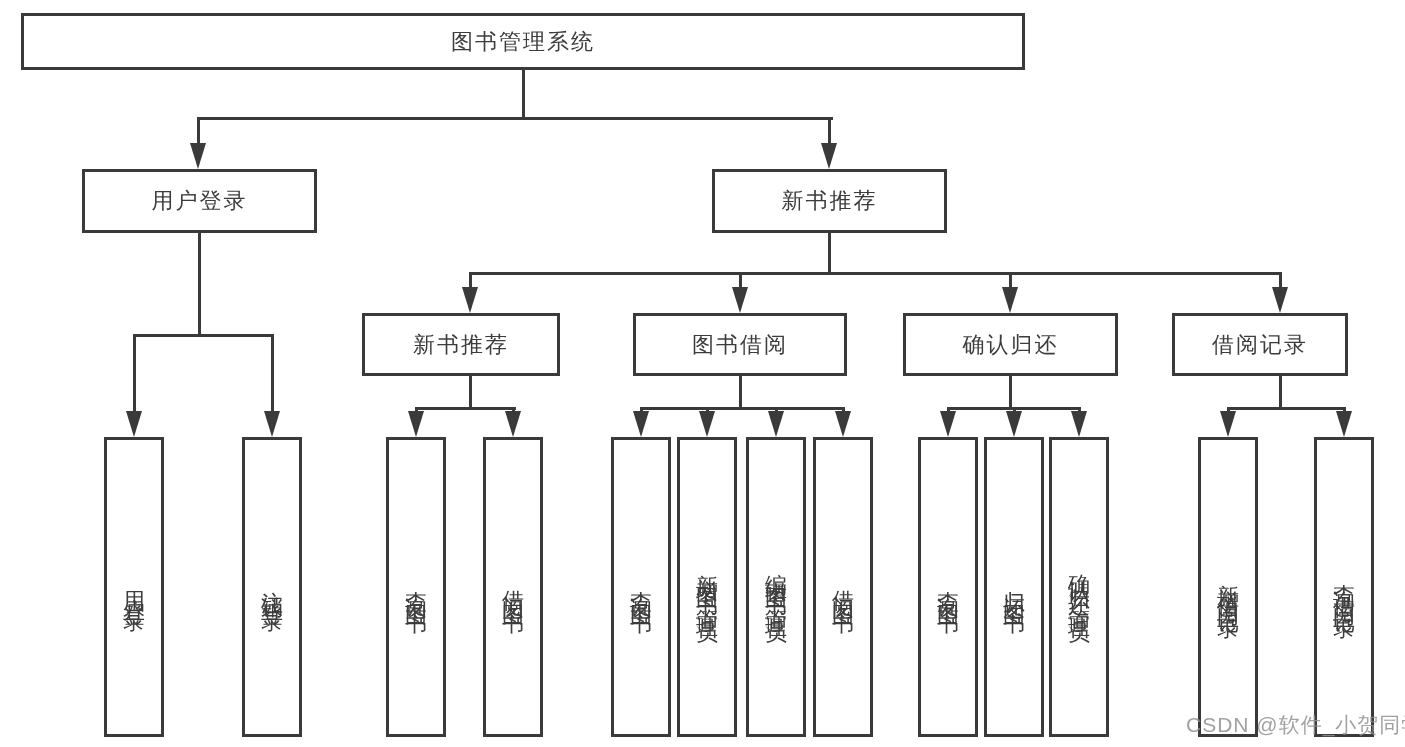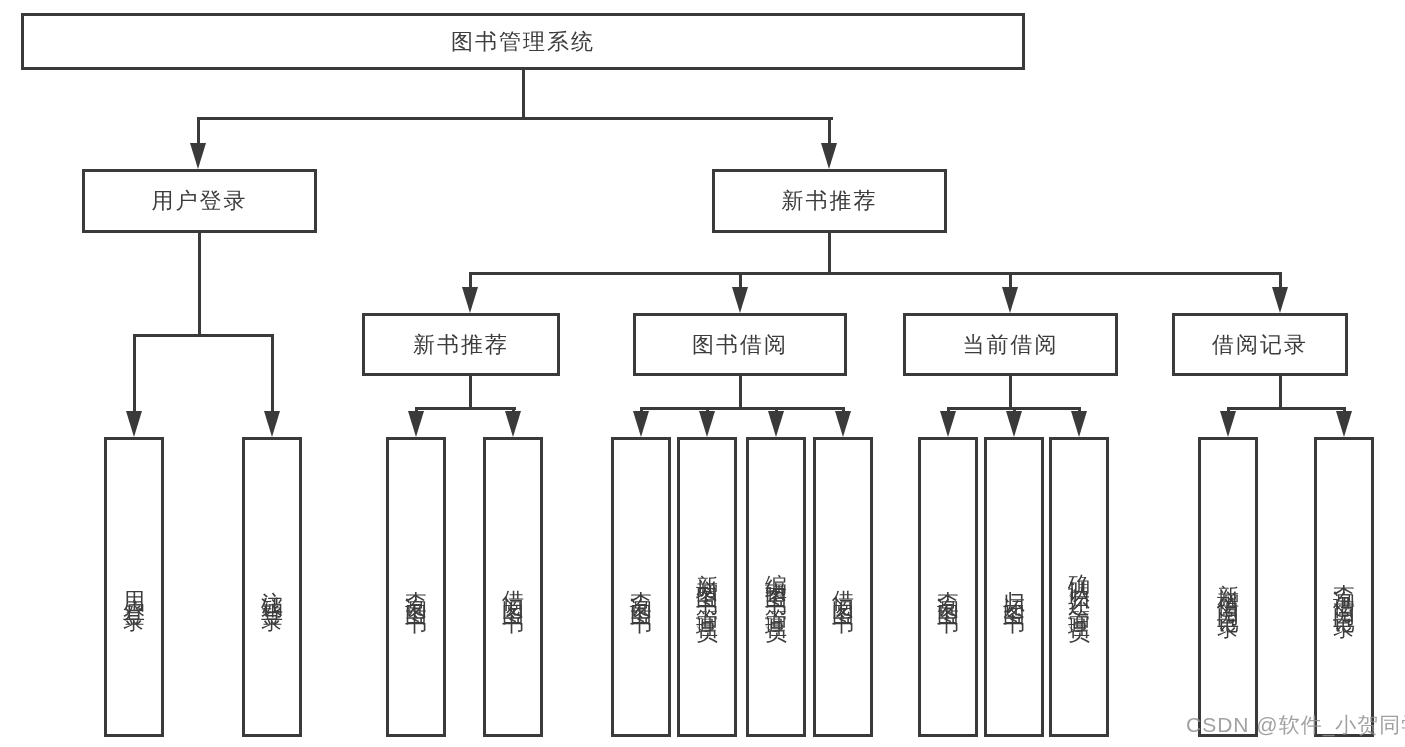--- a/index.html
+++ b/index.html
@@ -86,21 +86,21 @@
     <span>新书推荐</span>
   </div>
 
   <div class="box" style="left:362px; top:313px; width:198px; height:63px;">
     <span>新书推荐</span>
   </div>
   <div class="box" style="left:633px; top:313px; width:214px; height:63px;">
     <span>图书借阅</span>
   </div>
   <div class="box" style="left:903px; top:313px; width:215px; height:63px;">
-    <span>当前借阅</span>
+    <span>确认归还</span>
   </div>
   <div class="box" style="left:1172px; top:313px; width:176px; height:63px;">
     <span>借阅记录</span>
   </div>
 
   <div class="leaf" style="left:104px;">
     <span>用户登录</span>
   </div>
   <div class="leaf" style="left:242px;">
     <span>注销登录</span>

